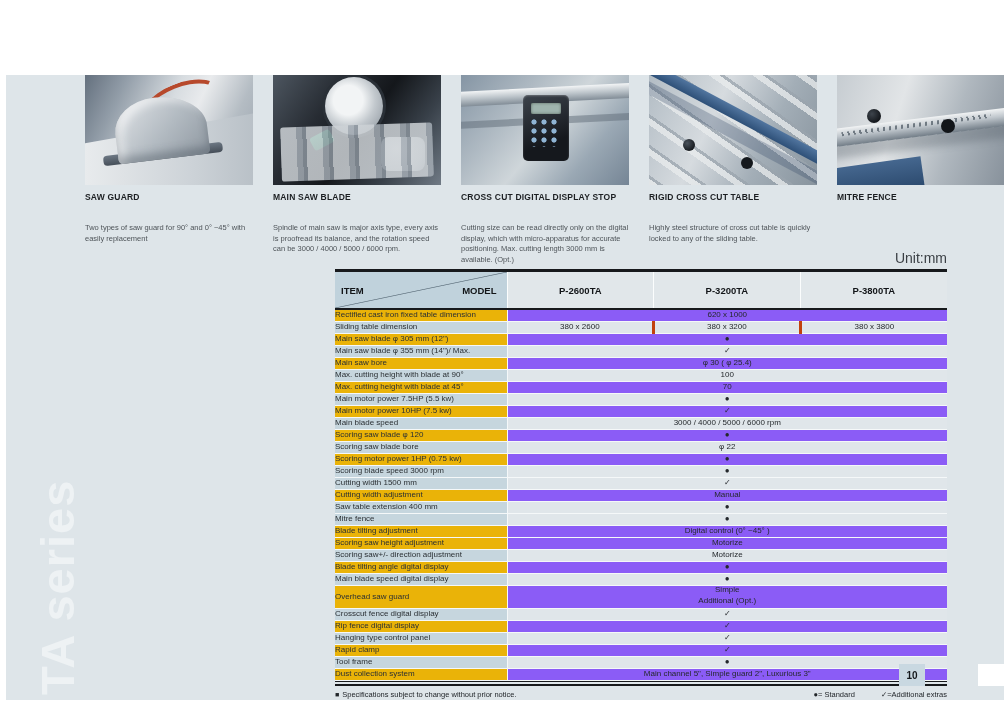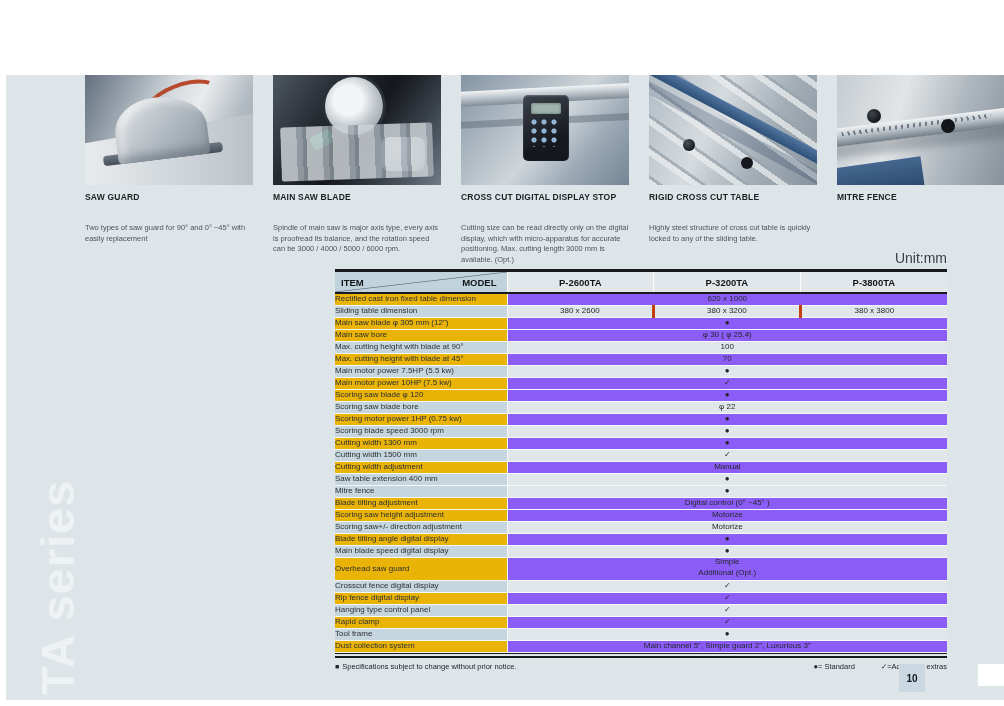--- a/index.html
+++ b/index.html
@@ -52,21 +52,21 @@
   .img-mitre-fence::after{content:"";position:absolute;left:30px;top:34px;width:14px;height:14px;border-radius:50%;background:radial-gradient(circle at 35% 35%,#3d444c,#121519 75%);box-shadow:74px 10px 0 #121519;z-index:2;}
   .img-mitre-fence .a{position:absolute;left:-14px;bottom:-8px;width:100px;height:30px;background:linear-gradient(#45678f,#2c4a6e);transform:rotate(-8deg);}
   .img-mitre-fence .b{position:absolute;left:4px;top:48px;width:150px;height:4px;background:repeating-linear-gradient(90deg,#58636d 0 2px,transparent 2px 6px);transform:rotate(-7deg);opacity:.8;z-index:2;}
 
   
   .table-wrap{position:absolute;left:335px;top:250px;width:612px;}
   .unit-row{text-align:right;font-size:14px;color:#3a3f44;margin-bottom:3px;}
   table.spec{border-collapse:collapse;table-layout:fixed;width:612px;}
   table.spec thead th{
     height:20px;font-size:9.5px;font-weight:bold;color:#121518;
-    border-top:3px solid #17191c;border-bottom:2px solid #17191c;padding:0;
+    border-top:3px solid #17191c;border-bottom:2px solid #17191c;padding:8px;
   }
   .th-item{position:relative;background:#c0d2dc;text-align:left;}
   .th-item::after{content:"";position:absolute;inset:0;
     background:linear-gradient(to bottom right,transparent calc(50% - .8px),#7d8f9b calc(50% - .2px),#7d8f9b calc(50% + .2px),transparent calc(50% + .8px));}
   .th-item .hi{position:absolute;left:6px;top:50%;transform:translateY(-50%);}
   .th-item .hm{position:absolute;right:10px;top:50%;transform:translateY(-50%);}
   .th-model{background:#e1e7ea;border-left:1px solid #fbfdfd;text-align:center;}
   table.spec tbody td{height:11px;padding:0;font-size:8px;line-height:1.05;border-bottom:1px solid #f5f8f9;}
   td.item-cell{padding-left:6px;text-align:left;color:#2a2f33;border-right:1px solid #f5f8f9;}
   td.val-cell{text-align:center;color:#24282c;}
@@ -76,21 +76,21 @@
   tr.even td.item-cell{background:#c6d6de;}
   tr.even td.val-cell{background:#e0e6ea;}
   tr.tall td{height:22px;}
   tr.tall .line{height:11px;}
   .rule-thin{border-top:1.5px solid #17191c;margin-top:0;}
   .rule-thick{border-top:2.5px solid #17191c;margin-top:2px;}
   .footnote-row{display:flex;justify-content:space-between;align-items:center;margin-top:4px;font-size:7.5px;color:#22262a;}
   .footnote-row .legend{display:flex;gap:26px;}
   .sq{font-size:7px;margin-right:3px;}
   
-  .pageno-box{position:absolute;left:899px;top:664px;width:26px;height:28px;background:#c9d8e1;
+  .pageno-box{position:absolute;left:899px;top:664px;width:26px;height:22px;background:#c9d8e1;
     display:flex;align-items:center;justify-content:center;font-size:10px;font-weight:bold;color:#15181c;}
   .pageno-tab{position:absolute;left:978px;top:664px;width:26px;height:22px;background:#ffffff;}
 </style>
 </head>
 <body>
 
 <div class="content-bg"></div>
 
 <div class="series-label">TA series</div>
 
@@ -163,58 +163,62 @@
         <tr class="even">
           <td class="item-cell">Sliding table dimension</td>
           <td class="val-cell">380 x 2600</td>
           <td class="val-cell">380 x 3200</td>
           <td class="val-cell">380 x 3800</td>
         </tr>
         <tr class="odd">
           <td class="item-cell">Main saw blade  φ 305 mm (12")</td>
           <td class="val-cell" colspan="3">●</td>
         </tr>
+        <tr class="even">
+          <td class="item-cell">Main saw blade  φ 355 mm (14")/ Max.</td>
+          <td class="val-cell" colspan="3">✓</td>
+        </tr>
         <tr class="odd">
           <td class="item-cell">Main saw bore</td>
           <td class="val-cell" colspan="3">φ 30 ( φ 25.4)</td>
         </tr>
         <tr class="even">
           <td class="item-cell">Max. cutting height with blade at 90°</td>
           <td class="val-cell" colspan="3">100</td>
         </tr>
         <tr class="odd">
           <td class="item-cell">Max. cutting height with blade at 45°</td>
           <td class="val-cell" colspan="3">70</td>
         </tr>
         <tr class="even">
           <td class="item-cell">Main motor power 7.5HP (5.5 kw)</td>
           <td class="val-cell" colspan="3">●</td>
         </tr>
         <tr class="odd">
           <td class="item-cell">Main motor power 10HP (7.5 kw)</td>
           <td class="val-cell" colspan="3">✓</td>
         </tr>
+        <tr class="even">
+          <td class="item-cell">Main blade speed</td>
+          <td class="val-cell" colspan="3">3000 / 4000 / 5000 / 6000 rpm</td>
+        </tr>
         <tr class="odd">
           <td class="item-cell">Scoring saw blade  φ 120</td>
           <td class="val-cell" colspan="3">●</td>
         </tr>
         <tr class="even">
           <td class="item-cell">Scoring saw blade bore</td>
           <td class="val-cell" colspan="3">φ 22</td>
         </tr>
         <tr class="odd">
           <td class="item-cell">Scoring motor power 1HP (0.75 kw)</td>
           <td class="val-cell" colspan="3">●</td>
         </tr>
         <tr class="even">
           <td class="item-cell">Scoring blade speed 3000 rpm</td>
-          <td class="val-cell" colspan="3">●</td>
-        </tr>
-        <tr class="odd">
-          <td class="item-cell">Cutting width 1300 mm</td>
           <td class="val-cell" colspan="3">●</td>
         </tr>
         <tr class="even">
           <td class="item-cell">Cutting width 1500 mm</td>
           <td class="val-cell" colspan="3">✓</td>
         </tr>
         <tr class="odd">
           <td class="item-cell">Cutting width adjustment</td>
           <td class="val-cell" colspan="3">Manual</td>
         </tr>

